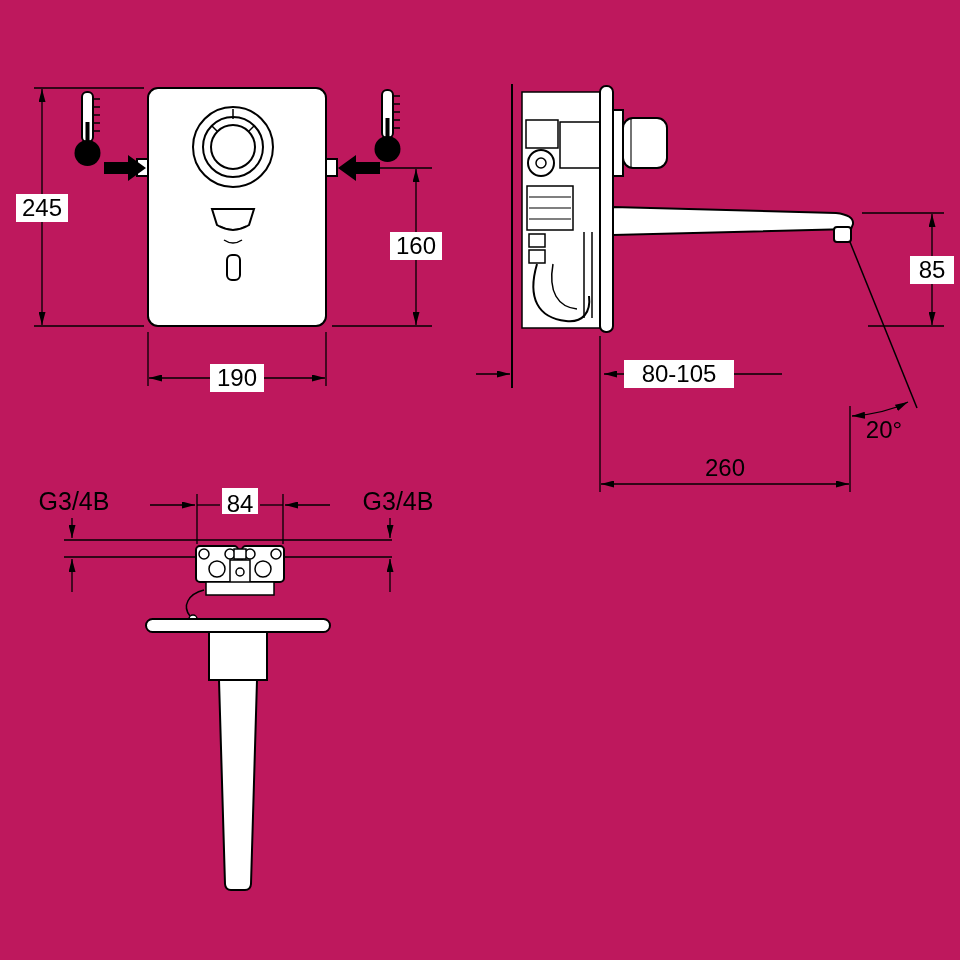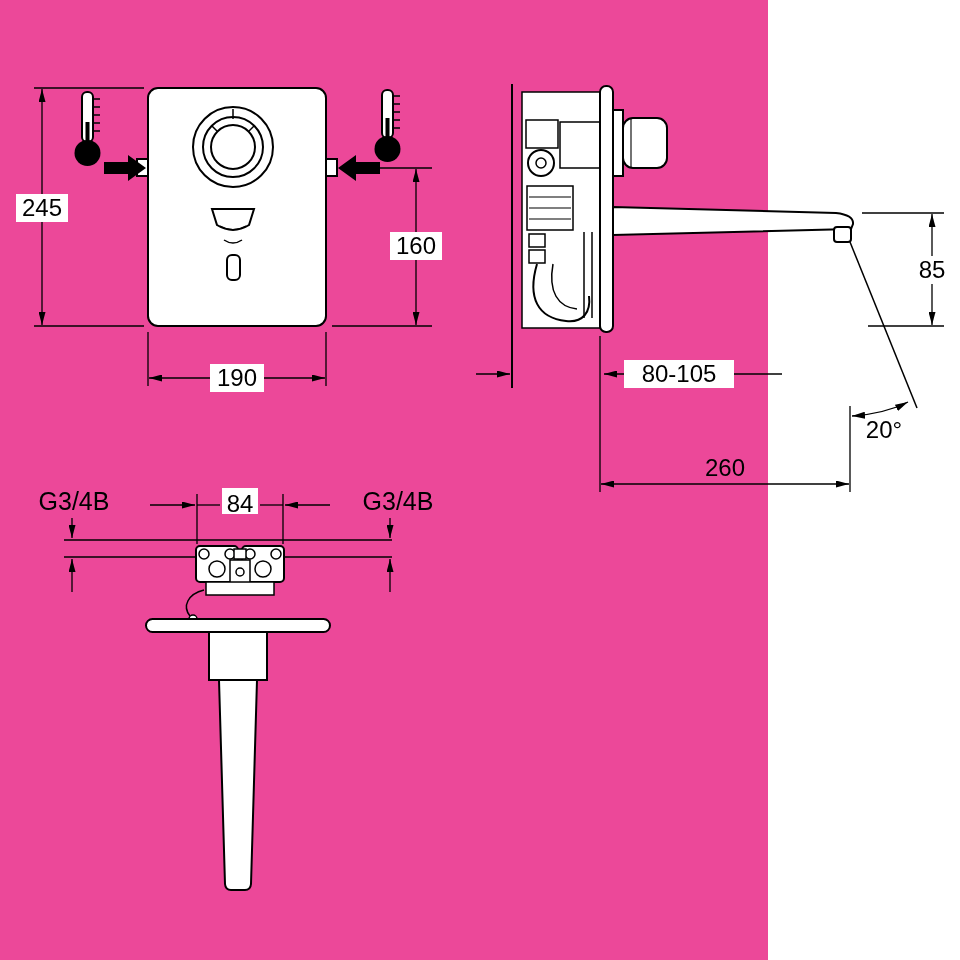--- a/index.html
+++ b/index.html
@@ -1,16 +1,16 @@
 <!DOCTYPE html>
 <html><head>
 <meta charset="utf-8">
 <style>
   html,body{margin:0;padding:0;background:#ffffff;}
-  .page{width:768px;height:960px;position:relative;background:#ec4899;}
+  .page{width:960px;height:960px;position:relative;background:#be185d;}
   svg{display:block;}
   .s2{stroke:#000;stroke-width:2;fill:none;}
   .s15{stroke:#000;stroke-width:1.5;fill:none;}
   .s1{stroke:#000;stroke-width:1.1;fill:none;}
   .dim{stroke:#000;stroke-width:1.3;fill:none;}
   .fw{fill:#fff;}
   .blk{fill:#000;stroke:none;}
   text{font-family:"Liberation Sans", sans-serif;font-size:24px;fill:#000;}
   .t25{font-size:25px;}
   .mid{text-anchor:middle;}

